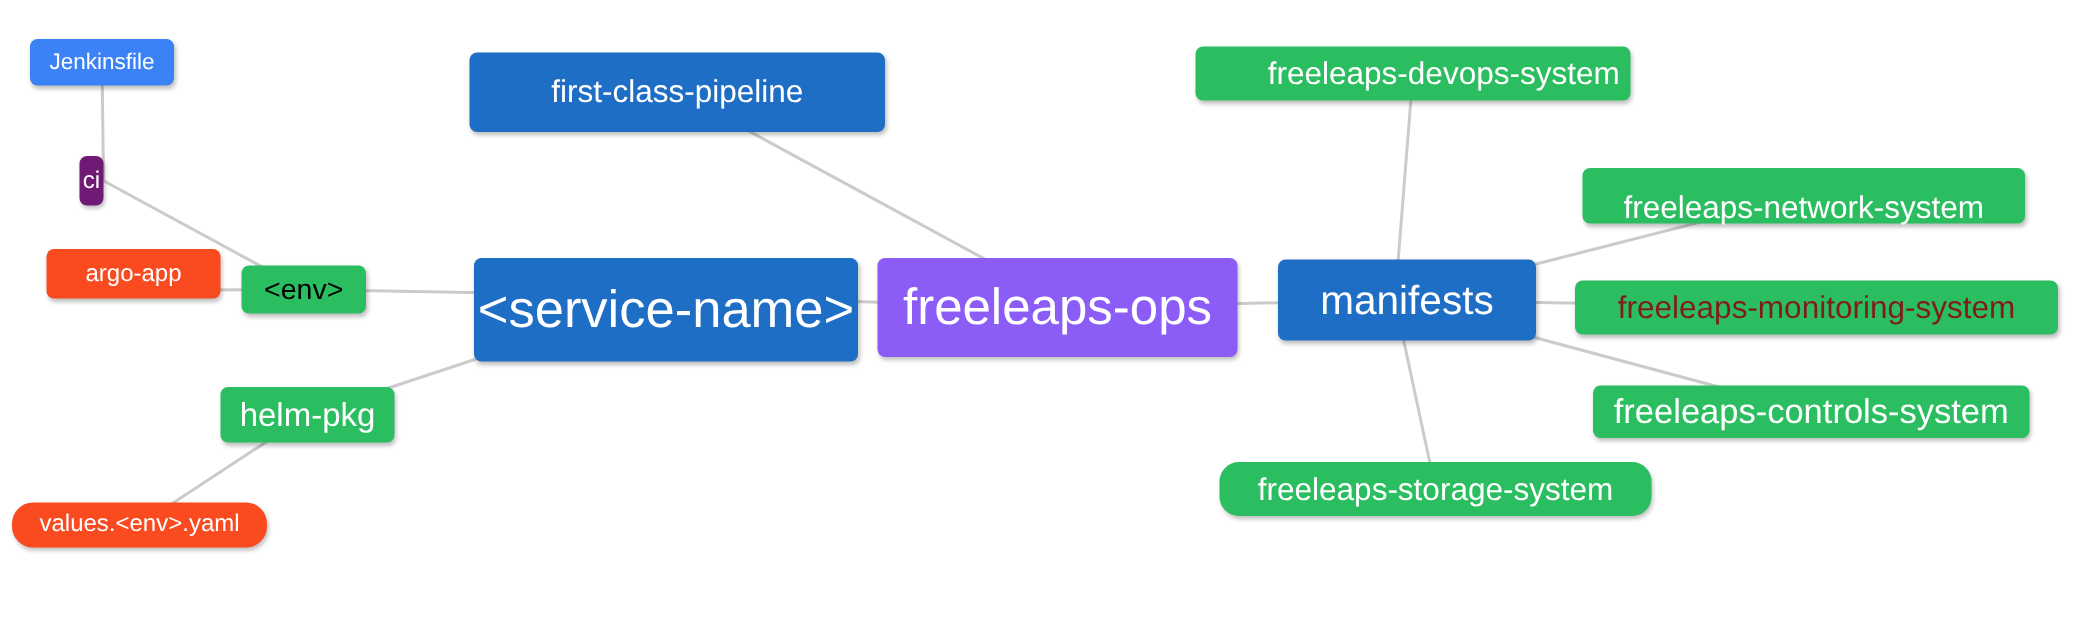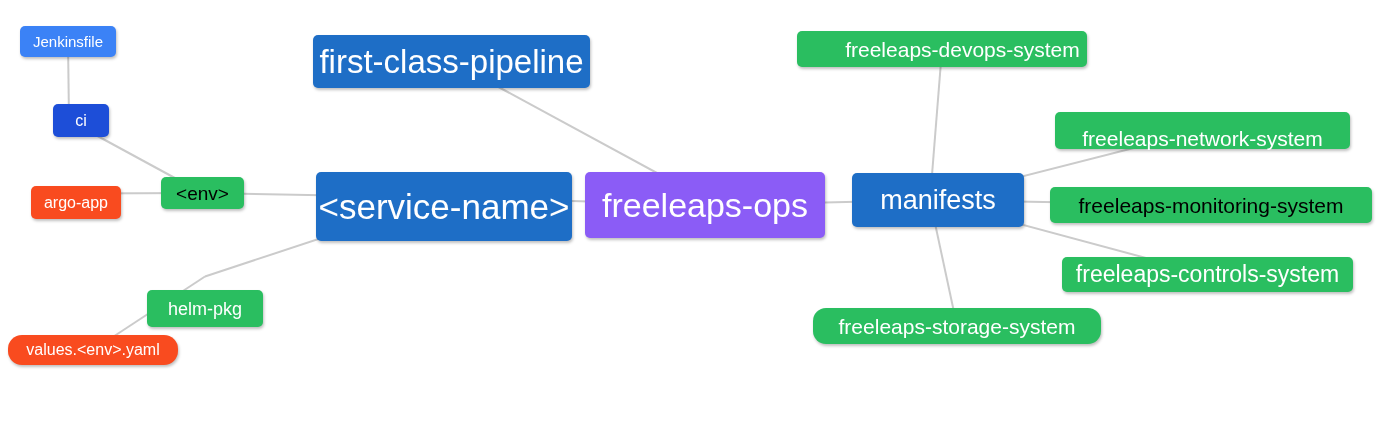--- a/index.html
+++ b/index.html
@@ -55,54 +55,54 @@
       <line x1="716" y1="205" x2="930" y2="200" stroke="#CBCBCB" stroke-width="2"></line>
       <line x1="930" y1="200" x2="942" y2="49" stroke="#CBCBCB" stroke-width="2"></line>
       <line x1="930" y1="200" x2="1202.5" y2="130.5" stroke="#CBCBCB" stroke-width="2"></line>
       <line x1="930" y1="200" x2="1211" y2="205" stroke="#CBCBCB" stroke-width="2"></line>
       <line x1="930" y1="200" x2="1207.5" y2="274.5" stroke="#CBCBCB" stroke-width="2"></line>
       <line x1="930" y1="200" x2="957" y2="326" stroke="#CBCBCB" stroke-width="2"></line>
     </svg>
 <div class="node" style="left: 20px; top: 26px; width: 96px; height: 31px; background: #3b82f6; color: rgb(255, 255, 255); font-size: 15px;">
       <span>Jenkinsfile</span>
     </div>
-    <div class="node" style="left: 53px; top: 104px; width: 56px; height: 33px; background: #1d4ed8; color: rgb(255, 255, 255); font-size: 16px;">
+    <div class="node" style="left: 53px; top: 104px; width: 16px; height: 33px; background: #701a75; color: rgb(255, 255, 255); font-size: 16px;">
       <span>ci</span>
     </div>
-    <div class="node" style="left: 31px; top: 186px; width: 90px; height: 33px; background: rgb(249, 75, 31); color: rgb(255, 255, 255); font-size: 16px;">
+    <div class="node" style="left: 31px; top: 166px; width: 116px; height: 33px; background: rgb(249, 75, 31); color: rgb(255, 255, 255); font-size: 16px;">
       <span>argo-app</span>
     </div>
     <div class="node" style="left: 161px; top: 177px; width: 83px; height: 32px; background: rgb(42, 190, 96); color: #000000; font-size: 19px; justify-content: center;">
       <span>&lt;env&gt;</span>
     </div>
-    <div class="node" style="left: 313px; top: 35px; width: 277px; height: 53px; background: rgb(30, 110, 198); color: rgb(255, 255, 255); font-size: 33px; justify-content: center;">
+    <div class="node" style="left: 313px; top: 35px; width: 277px; height: 53px; background: rgb(30, 110, 198); color: rgb(255, 255, 255); font-size: 21px; justify-content: center;">
       <span>first-class-pipeline</span>
     </div>
     <div class="node" style="left: 316px; top: 172px; width: 256px; height: 69px; background: rgb(30, 110, 198); color: rgb(255, 255, 255); font-size: 35px;">
       <span>&lt;service-name&gt;</span>
     </div>
-    <div class="node" style="left: 147px; top: 258px; width: 116px; height: 37px; background: rgb(42, 190, 96); color: rgb(255, 255, 255); font-size: 18px; margin-top: 32px;">
+    <div class="node" style="left: 147px; top: 258px; width: 116px; height: 37px; background: rgb(42, 190, 96); color: rgb(255, 255, 255); font-size: 22px;">
       <span>helm-pkg</span>
     </div>
     <div class="node" style="left: 8px; top: 335px; width: 170px; height: 30px; background: rgb(249, 75, 31); color: rgb(255, 255, 255); font-size: 16px; border-radius: 14px;">
       <span>values.&lt;env&gt;.yaml</span>
     </div>
     <div class="node" style="left: 585px; top: 172px; width: 240px; height: 66px; background: #8b5cf6; color: rgb(255, 255, 255); font-size: 34px;">
       <span>freeleaps-ops</span>
     </div>
     <div class="node" style="left: 852px; top: 173px; width: 172px; height: 54px; background: rgb(30, 110, 198); color: rgb(255, 255, 255); font-size: 27px;">
       <span>manifests</span>
     </div>
     <div class="node" style="left: 797px; top: 31px; width: 290px; height: 36px; background: rgb(42, 190, 96); color: rgb(255, 255, 255); font-size: 21px; padding-left: 41px;">
       <span>freeleaps-devops-system</span>
     </div>
     <div class="node" style="left: 1055px; top: 112px; width: 295px; height: 37px; background: rgb(42, 190, 96); color: rgb(255, 255, 255); font-size: 21px; align-items: flex-end;">
       <span>freeleaps-network-system</span>
     </div>
-    <div class="node" style="left: 1050px; top: 187px; width: 322px; height: 36px; background: rgb(42, 190, 96); color: #000000; font-size: 21px;">
+    <div class="node" style="left: 1050px; top: 187px; width: 322px; height: 36px; background: rgb(42, 190, 96); color: #7f1d1d; font-size: 21px;">
       <span>freeleaps-monitoring-system</span>
     </div>
     <div class="node" style="left: 1062px; top: 257px; width: 291px; height: 35px; background: rgb(42, 190, 96); color: rgb(255, 255, 255); font-size: 23px;">
       <span>freeleaps-controls-system</span>
     </div>
     <div class="node" style="left: 813px; top: 308px; width: 288px; height: 36px; background: rgb(42, 190, 96); color: rgb(255, 255, 255); font-size: 21px; border-radius: 13px;">
       <span>freeleaps-storage-system</span>
     </div>
   </div>
 

